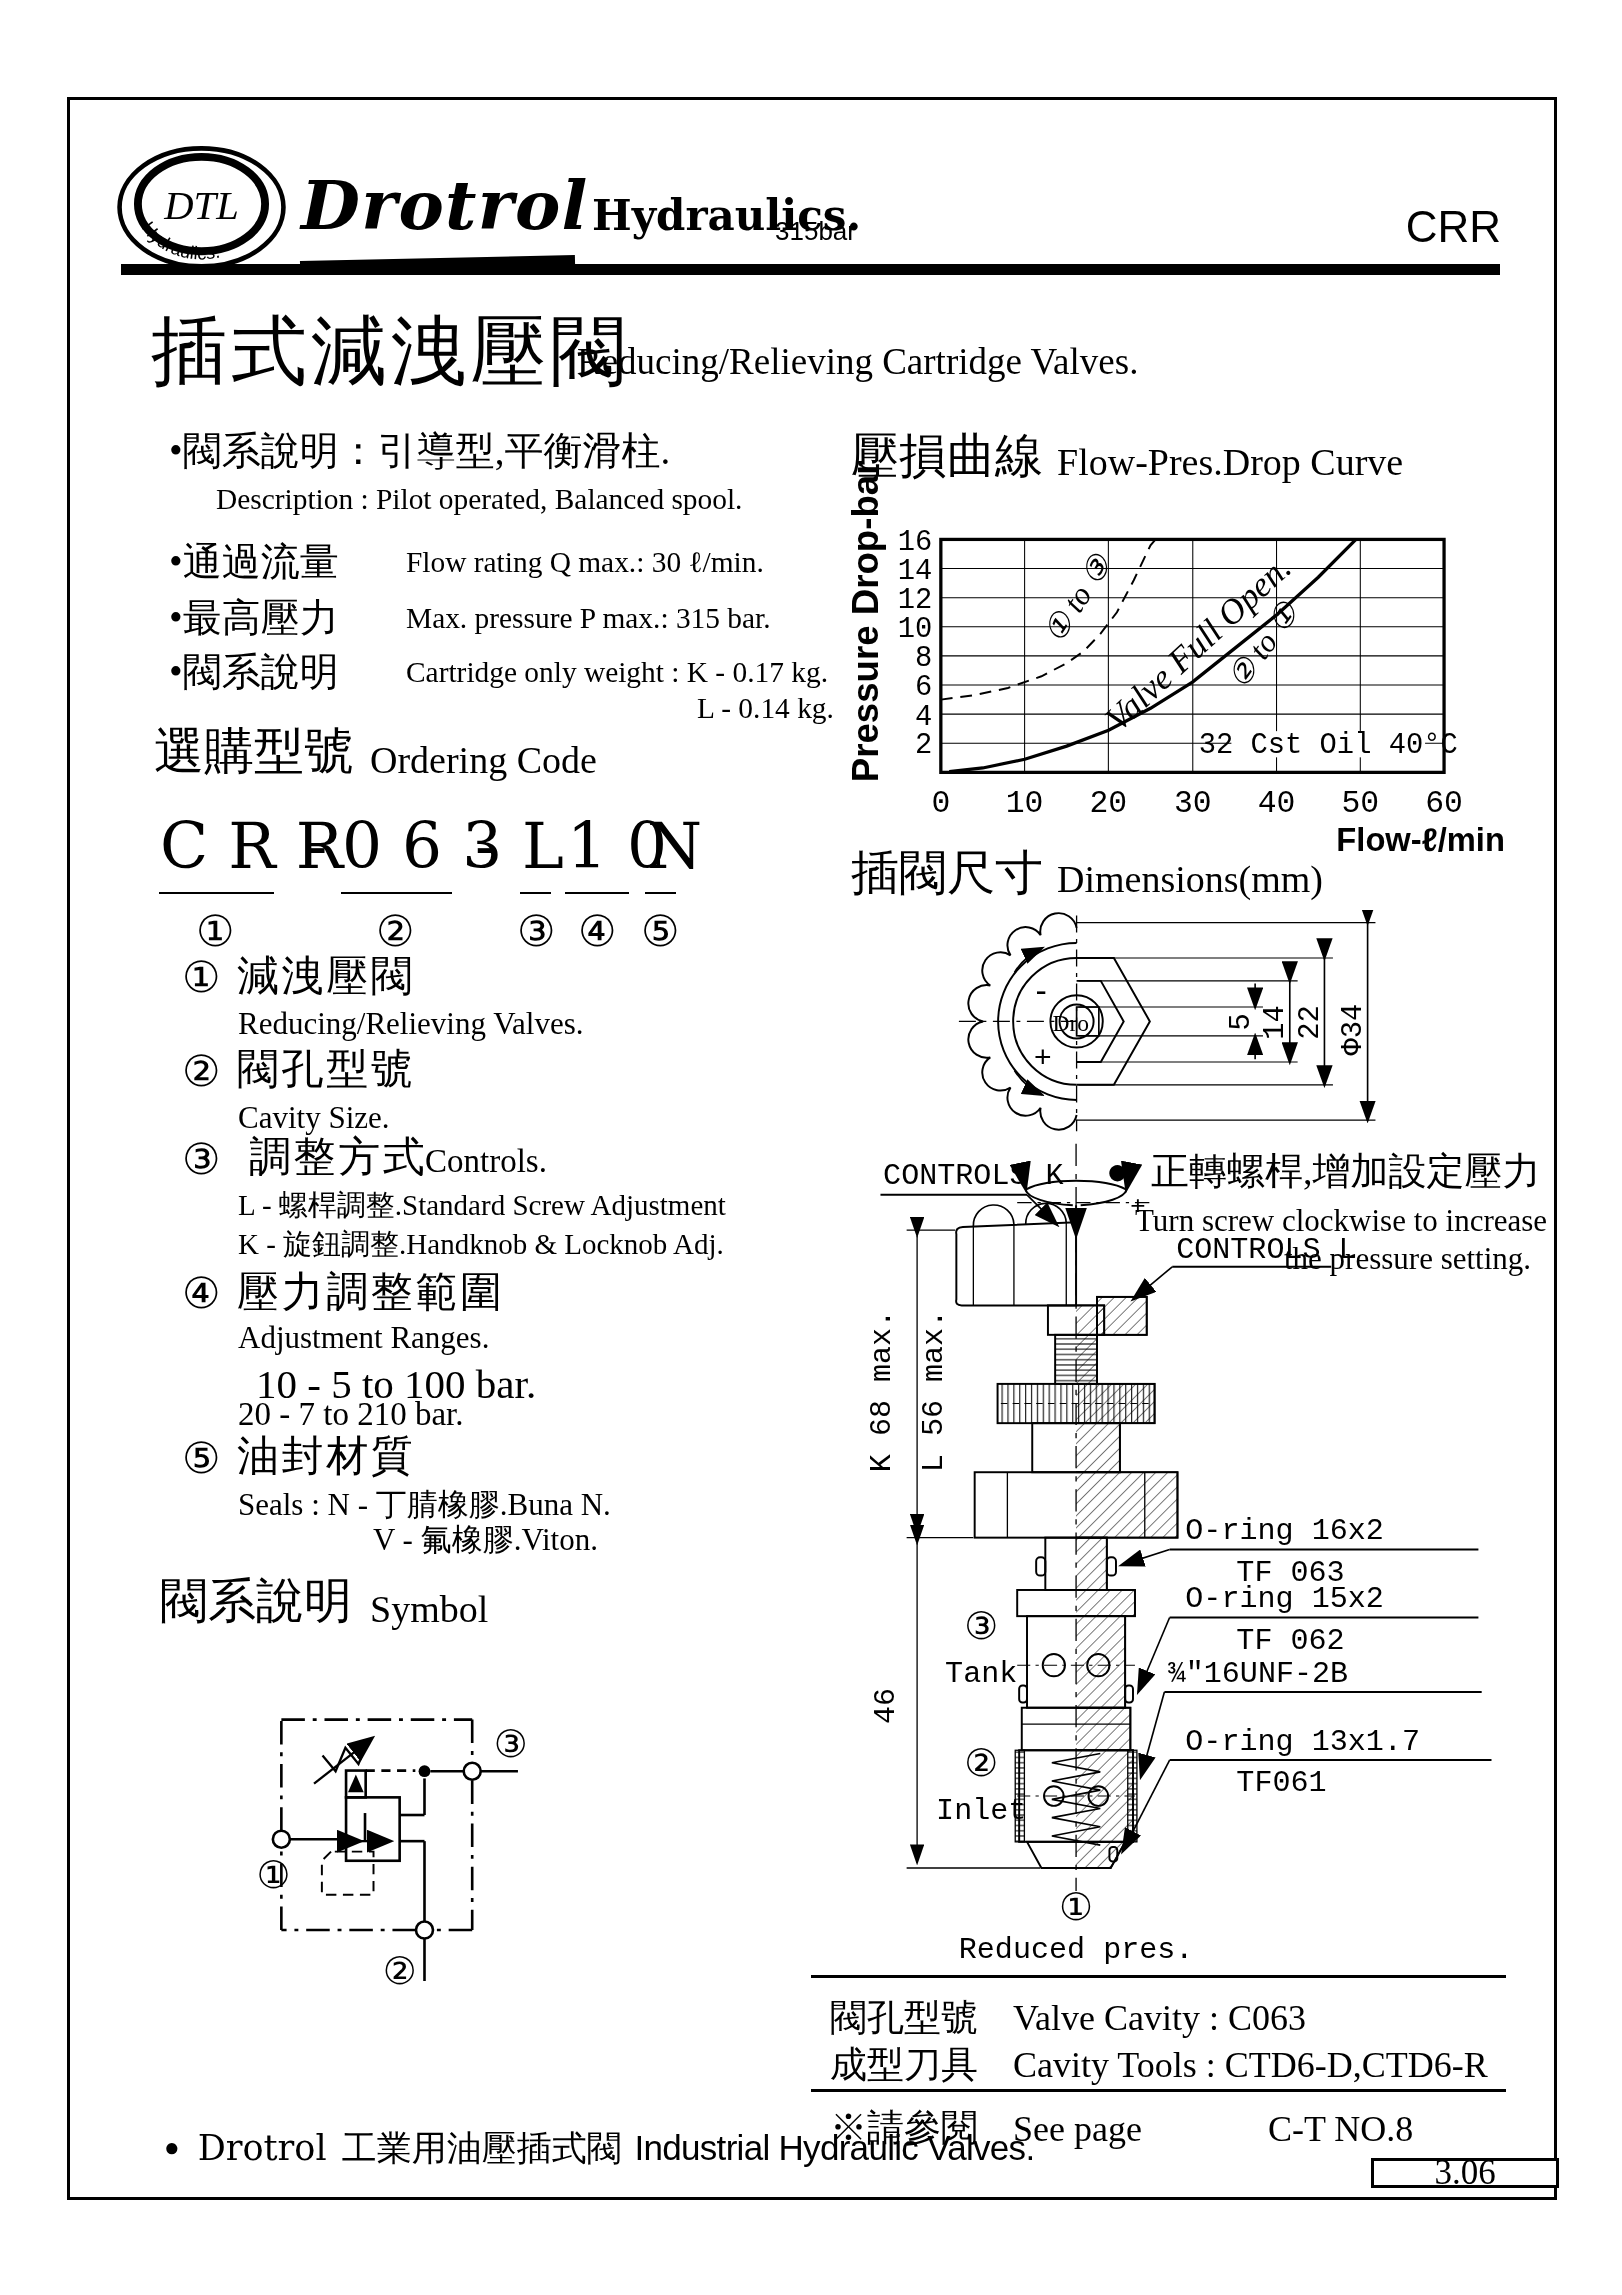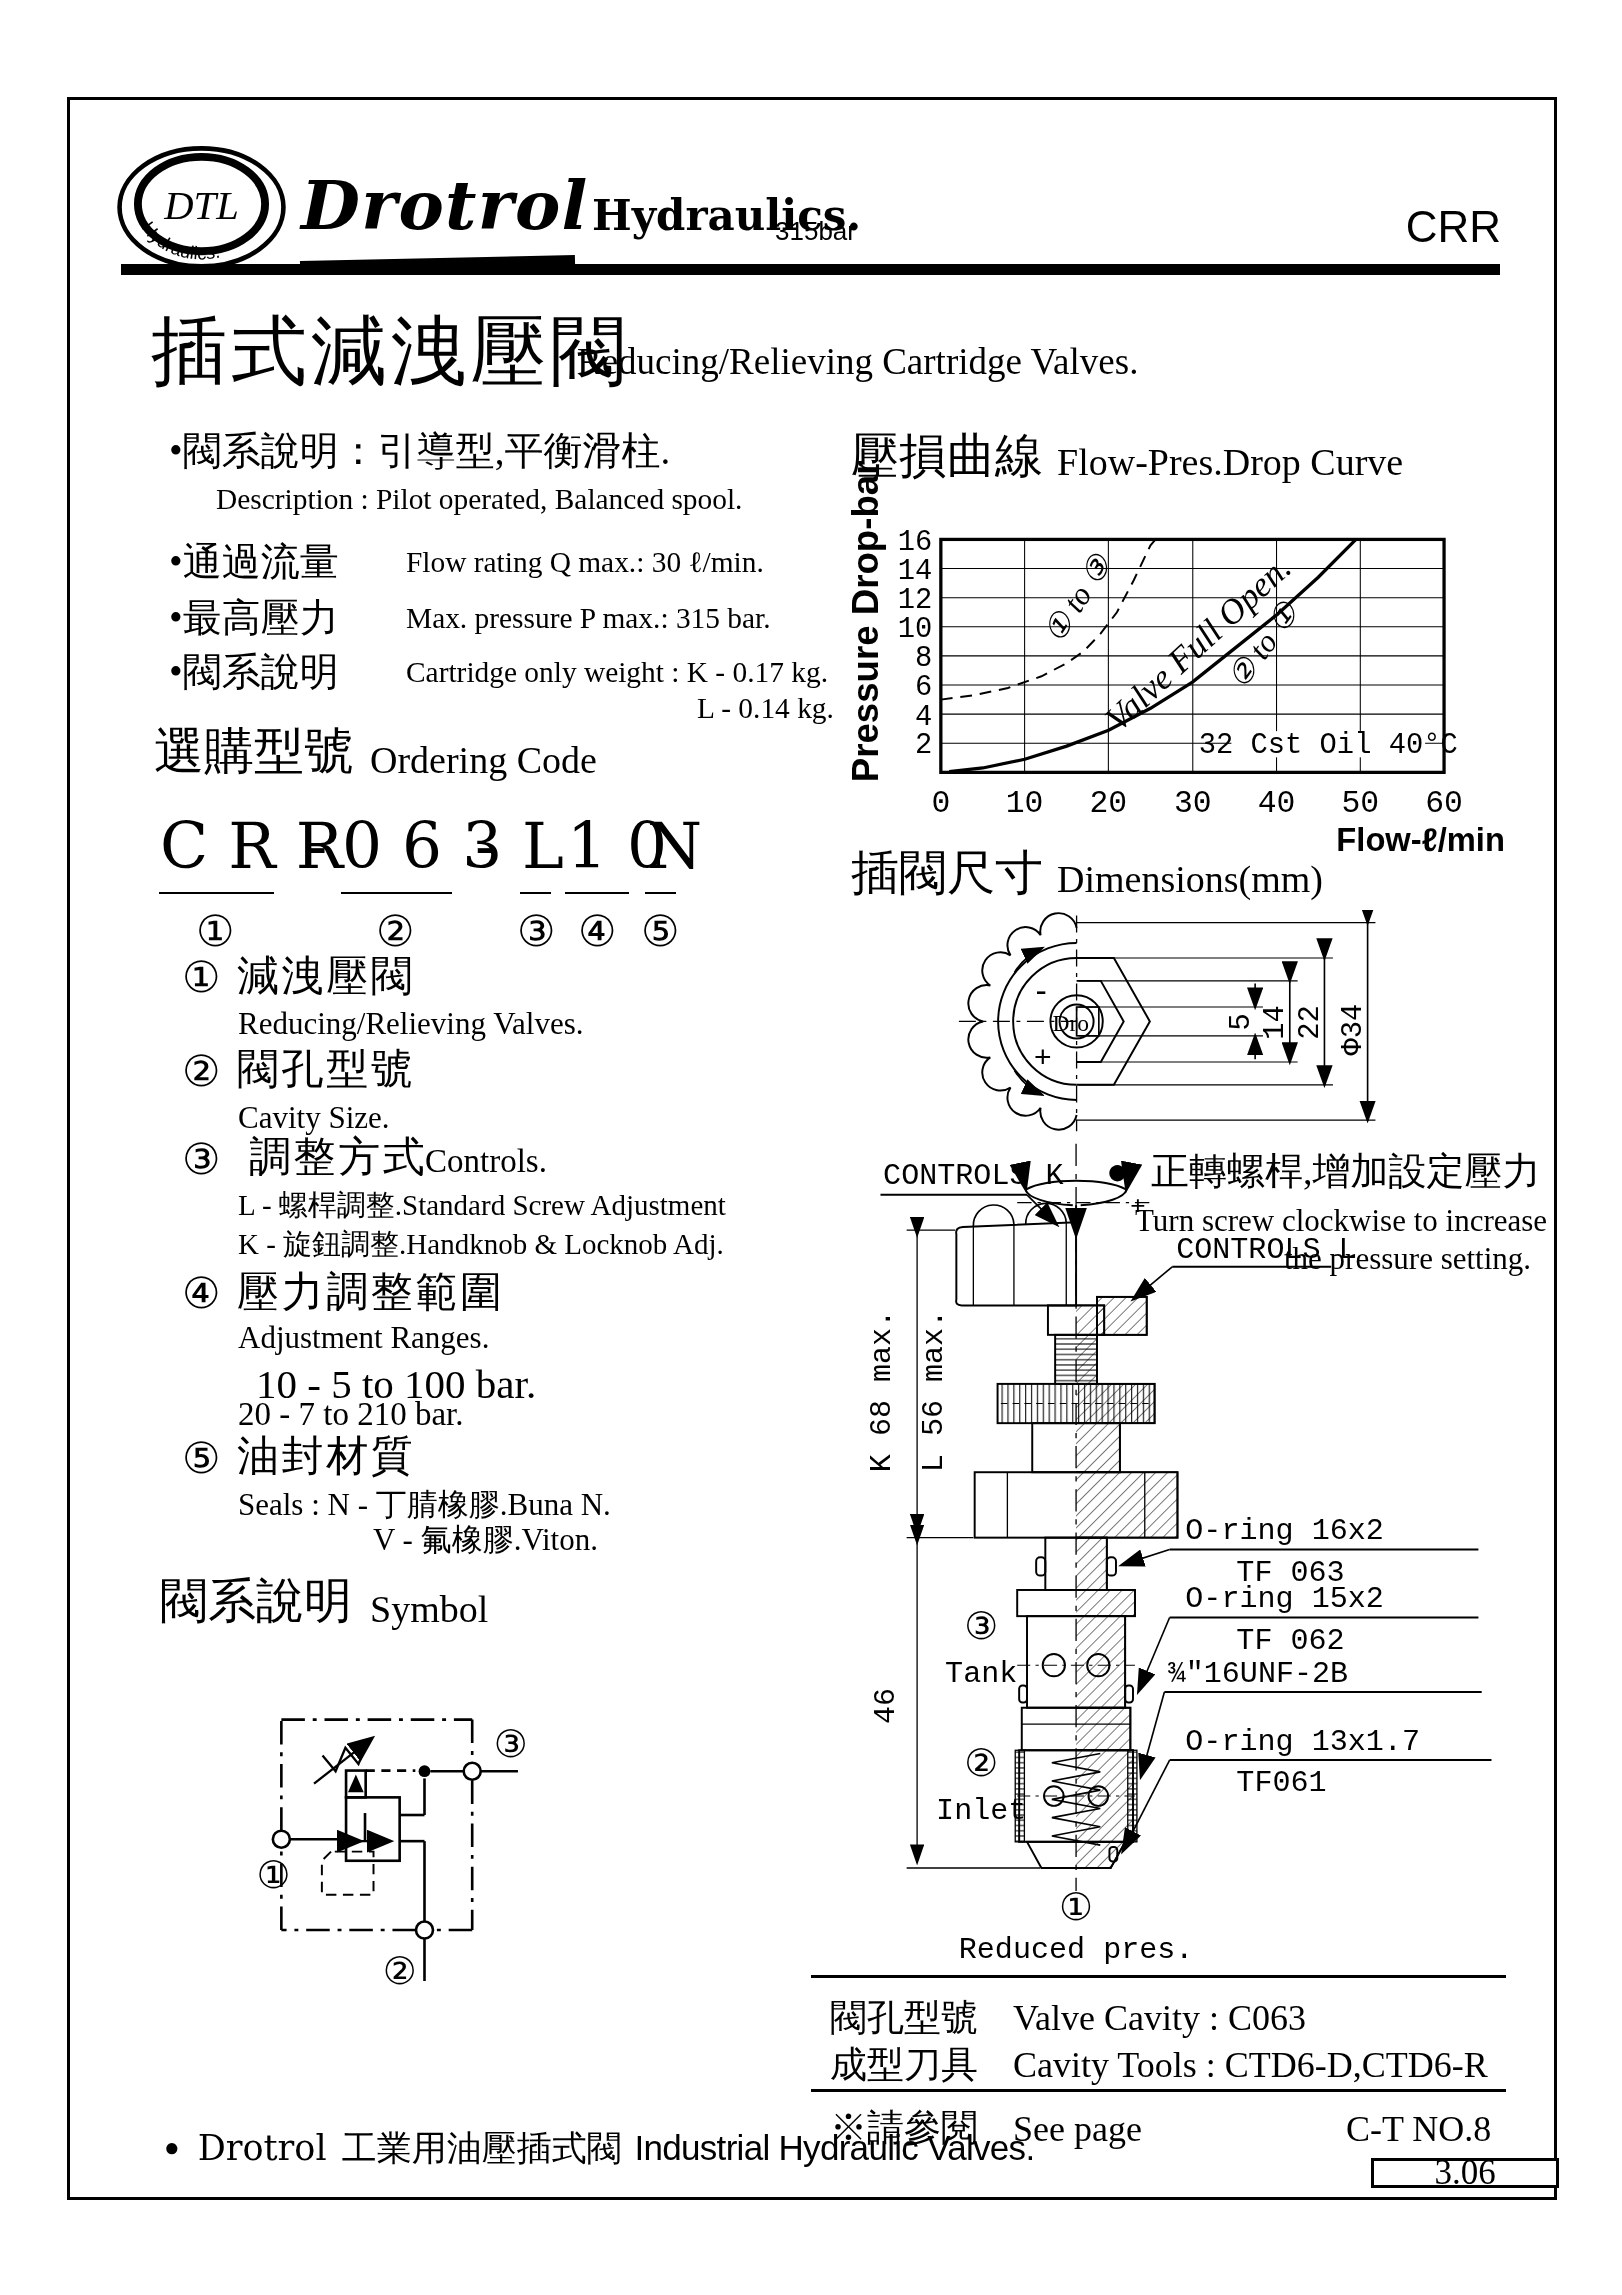--- a/index.html
+++ b/index.html
@@ -400,21 +400,21 @@
 <div class="abs mono" style="left:1284px; top:1241px; font-size:31px;">the pressure setting.</div>
 
 <div class="abs" style="left:811px; top:1975px; width:695px; height:0; border-top:3.3px solid #000;"></div>
 <div class="abs cjk" style="left:830px; top:1993px; font-size:37px;">閥孔型號</div>
 <div class="abs mono" style="left:1013px; top:1997px; font-size:36px;">Valve Cavity : C063</div>
 <div class="abs cjk" style="left:830px; top:2040px; font-size:37px;">成型刀具</div>
 <div class="abs mono" style="left:1013px; top:2044px; font-size:36px;">Cavity Tools : CTD6-D,CTD6-R</div>
 <div class="abs" style="left:811px; top:2089px; width:695px; height:0; border-top:3.3px solid #000;"></div>
 <div class="abs cjk" style="left:830px; top:2103px; font-size:37px;">※請參閱</div>
 <div class="abs mono" style="left:1013px; top:2108px; font-size:36px;">See page</div>
-<div class="abs mono" style="left:1346px; top:2108px; font-size:36px;">C-T NO.8</div>
+<div class="abs mono" style="left:1268px; top:2108px; font-size:36px;">C-T NO.8</div>
 
 <div class="abs" style="left:164px; top:2125px; font-size:35px;">
   <span style="font-size:26px; vertical-align:3.9px;">●</span>
   <span class="serif" style="margin-left:9.2px;">Drotrol</span>
   <span class="cjk" style="margin-left:6.5px;">工業用油壓插式閥</span>
   <span class="sans" style="margin-left:3.9px; letter-spacing:-0.7px;">Industrial Hydraulic Valves.</span>
 </div>
 <div class="abs" style="left:1371px; top:2158px; width:188px; height:30px; border:3.3px solid #000; background:#fff; display:flex; align-items:center; justify-content:center;">
   <span class="mono" style="font-size:35px;">3.06</span>
 </div>

